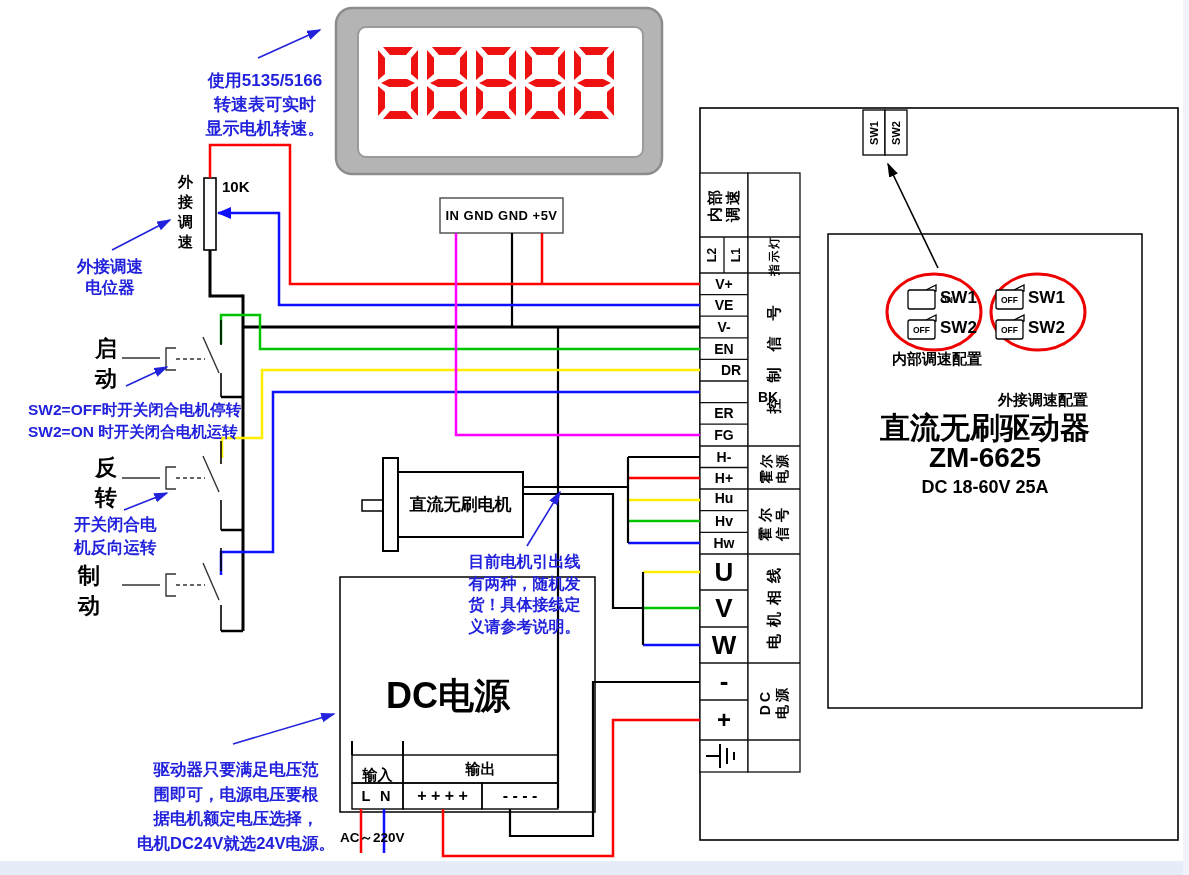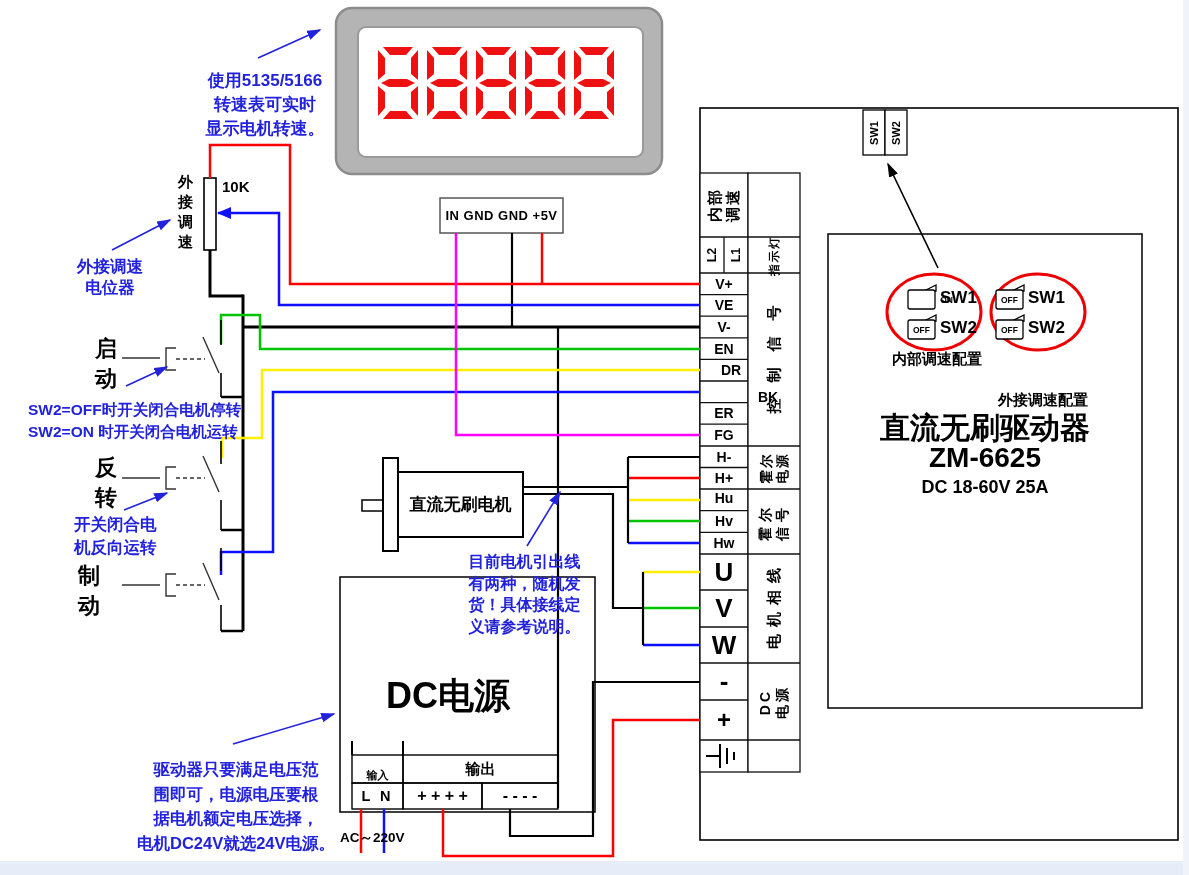--- a/index.html
+++ b/index.html
@@ -245,21 +245,21 @@
 
   <div class="cell" style="left:398px;top:472px;width:125px;height:65px;font-size:17px;">直流无刷电机</div>
   <div class="abs blue ctr note" style="left:452px;top:551px;width:145px;line-height:21.5px;font-size:16px;">
     <div>目前电机引出线</div>
     <div>有两种，随机发</div>
     <div>货！具体接线定</div>
     <div>义请参考说明。</div>
   </div>
 
   <div class="abs blk ctr" style="left:362px;top:672px;width:172px;font-size:36px;">DC电源</div>
-  <div class="cell" style="left:352px;top:755px;width:51px;height:40px;font-size:11px;">输入</div>
+  <div class="cell" style="left:352px;top:755px;width:51px;height:40px;font-size:15px;">输入</div>
   <div class="cell" style="left:403px;top:755px;width:155px;height:28px;font-size:15px;">输出</div>
   <div class="cell" style="left:352px;top:783px;width:51px;height:26px;font-size:14.5px;letter-spacing:3px;">L N</div>
   <div class="cell" style="left:403px;top:783px;width:79px;height:26px;font-size:16px;">+ + + +</div>
   <div class="cell" style="left:482px;top:783px;width:76px;height:26px;font-size:16px;">- - - -</div>
   <div class="abs blk" style="left:340px;top:829px;font-size:13.5px;">AC～220V</div>
   <div class="abs blue ctr note" style="left:122px;top:757px;width:228px;line-height:24.5px;font-size:16.5px;">
     <div>驱动器只要满足电压范</div>
     <div>围即可，电源电压要根</div>
     <div>据电机额定电压选择，</div>
     <div>电机DC24V就选24V电源。</div>

